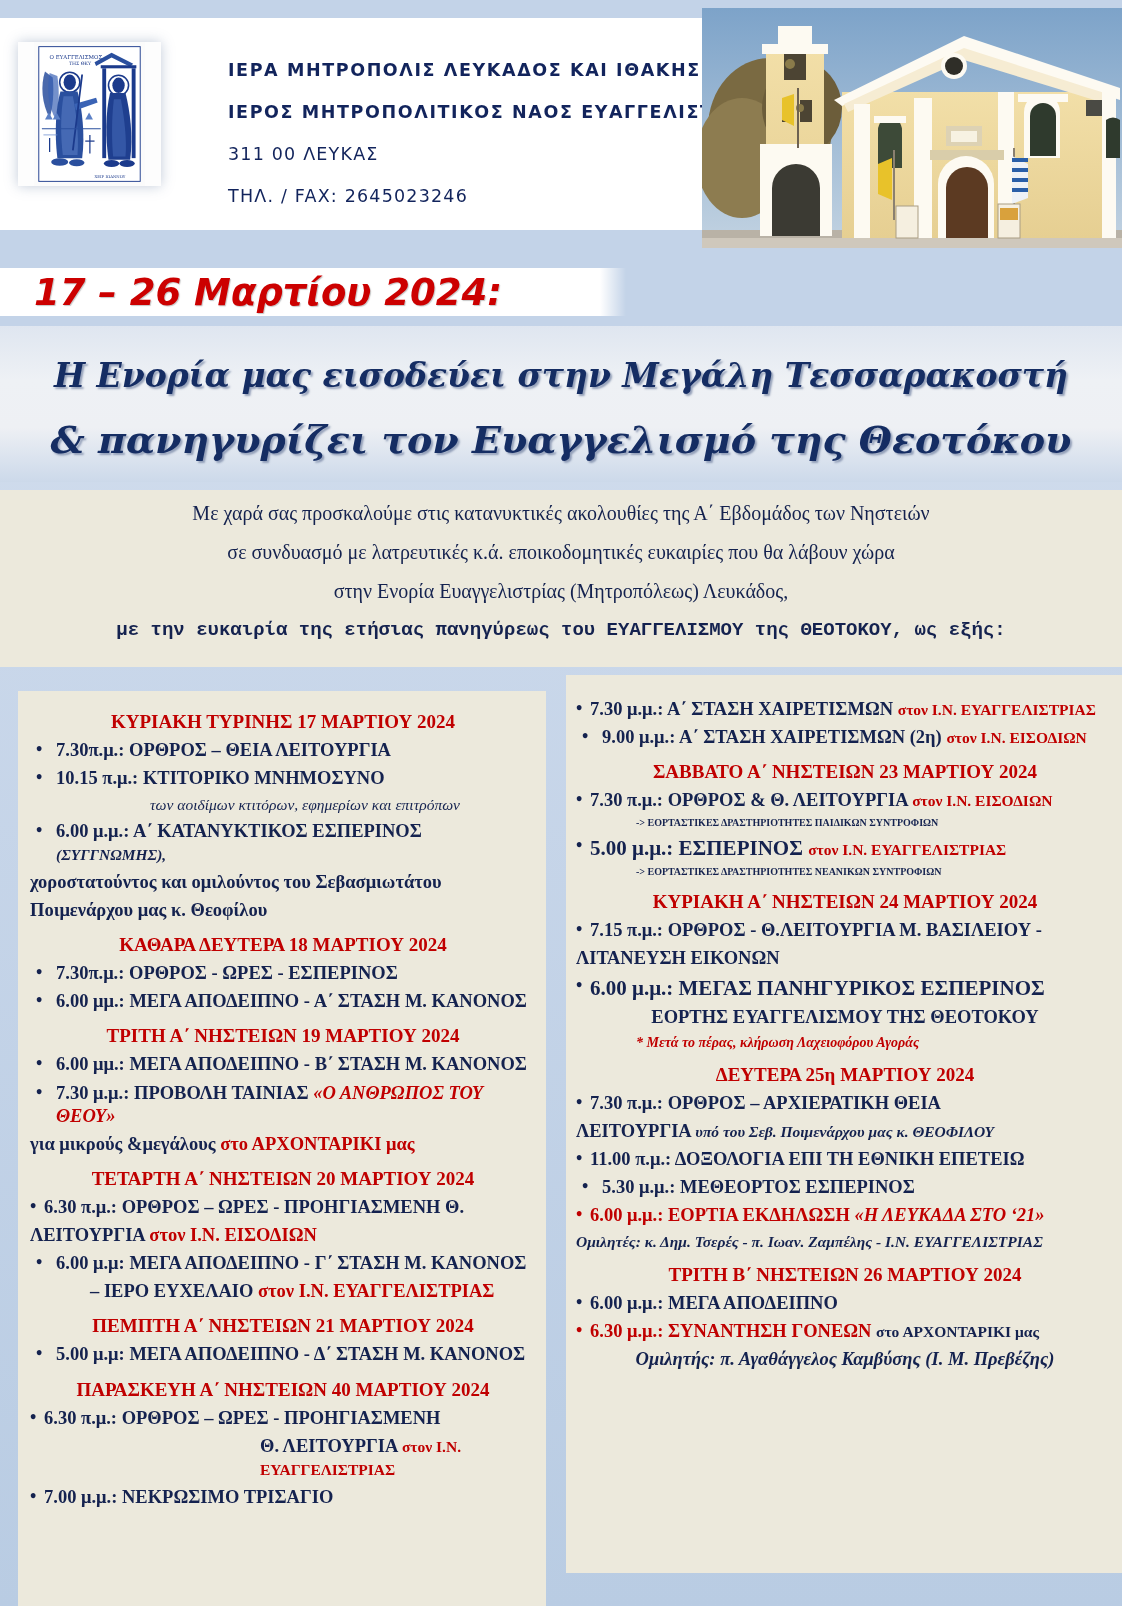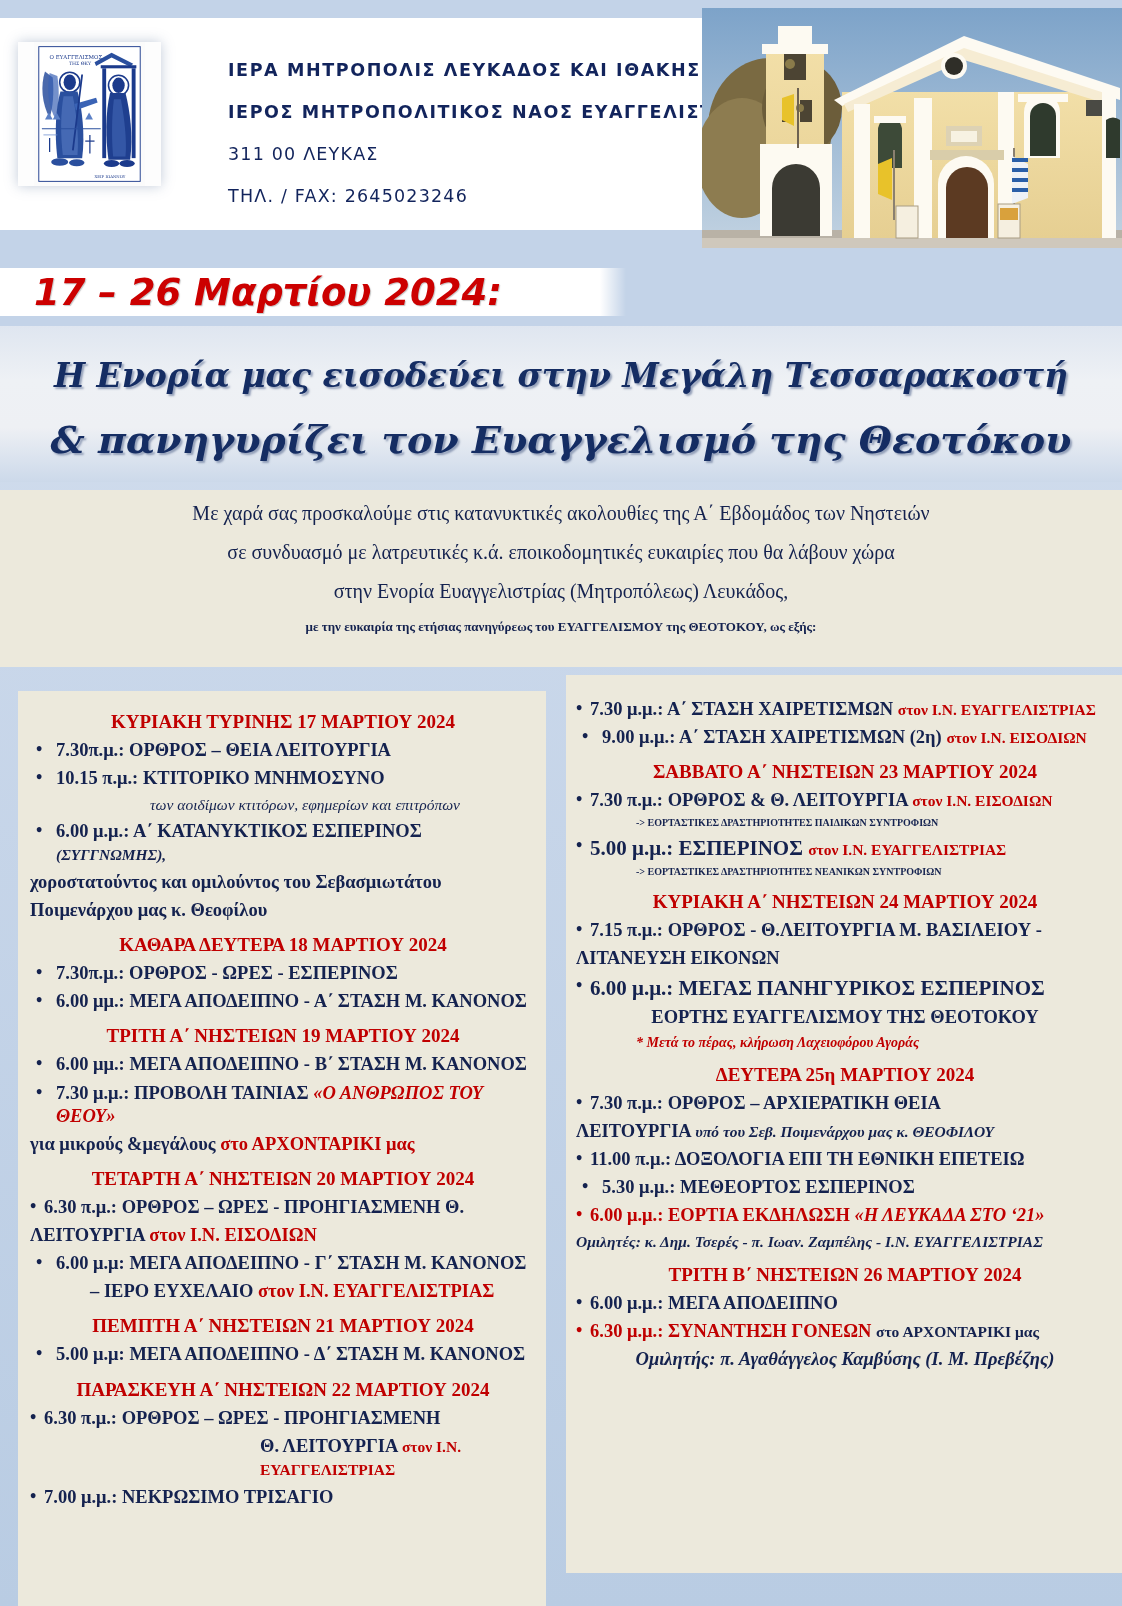--- a/index.html
+++ b/index.html
@@ -132,21 +132,21 @@
     width: 1122px;
     height: 177px;
     background: #ece9dc;
     text-align: center;
     color: #14224f;
     font-family: "Liberation Serif", serif;
     padding-top: 12px;
     box-sizing: border-box;
   }
   .intro .ln { font-size: 20px; margin-bottom: 16px; }
-  .intro .ln.bold { font-weight: bold; font-size: 13px; }
+  .intro .ln.bold { font-weight: bold; font-size: 19px; font-family: Liberation Mono, monospace; }
 
   
   .cols {
     position: absolute;
     left: 0; top: 667px;
     width: 1122px;
     height: 939px;
   }
   .col {
     position: absolute;
@@ -382,21 +382,21 @@
 
       <div class="day-head">ΤΕΤΑΡΤΗ Α΄ ΝΗΣΤΕΙΩΝ 20 ΜΑΡΤΙΟΥ 2024</div>
       <div class="ev bul tight"><span>6.30      π.μ.:  ΟΡΘΡΟΣ  –  ΩΡΕΣ  -  ΠΡΟΗΓΙΑΣΜΕΝΗ  Θ.</span></div>
       <div class="ev cont"><span>ΛΕΙΤΟΥΡΓΙΑ </span><span class="red">στον Ι.Ν. ΕΙΣΟΔΙΩΝ</span></div>
       <div class="ev bul"><span>6.00 μ.μ: ΜΕΓΑ ΑΠΟΔΕΙΠΝΟ - Γ΄ ΣΤΑΣΗ Μ. ΚΑΝΟΝΟΣ</span></div>
       <div class="ev ind3"><span>– ΙΕΡΟ ΕΥΧΕΛΑΙΟ  </span><span class="red">στον Ι.Ν. ΕΥΑΓΓΕΛΙΣΤΡΙΑΣ</span></div>
 
       <div class="day-head">ΠΕΜΠΤΗ Α΄ ΝΗΣΤΕΙΩΝ 21 ΜΑΡΤΙΟΥ 2024</div>
       <div class="ev bul"><span>5.00 μ.μ: ΜΕΓΑ ΑΠΟΔΕΙΠΝΟ - Δ΄ ΣΤΑΣΗ Μ. ΚΑΝΟΝΟΣ</span></div>
 
-      <div class="day-head">ΠΑΡΑΣΚΕΥΗ Α΄ ΝΗΣΤΕΙΩΝ 22 ΜΑΡΤΙΟΥ 2024</div>
+      <div class="day-head">ΠΑΡΑΣΚΕΥΗ Α΄ ΝΗΣΤΕΙΩΝ 40 ΜΑΡΤΙΟΥ 2024</div>
       <div class="ev bul tight"><span>6.30  π.μ.: ΟΡΘΡΟΣ – ΩΡΕΣ - ΠΡΟΗΓΙΑΣΜΕΝΗ</span></div>
       <div class="ev ind4"><span>Θ. ΛΕΙΤΟΥΡΓΙΑ </span><span class="red sm">στον Ι.Ν. ΕΥΑΓΓΕΛΙΣΤΡΙΑΣ</span></div>
       <div class="ev bul tight"><span>7.00 μ.μ.: ΝΕΚΡΩΣΙΜΟ ΤΡΙΣΑΓΙΟ</span></div>
     </div>
 
     <div class="col col-right">
 
       <div class="ev bul tight"><span>7.30 μ.μ.: Α΄  ΣΤΑΣΗ ΧΑΙΡΕΤΙΣΜΩΝ </span><span class="red sm">στον Ι.Ν. ΕΥΑΓΓΕΛΙΣΤΡΙΑΣ</span></div>
       <div class="ev bul"><span>9.00 μ.μ.: Α΄  ΣΤΑΣΗ ΧΑΙΡΕΤΙΣΜΩΝ (2η) </span><span class="red sm">στον Ι.Ν. ΕΙΣΟΔΙΩΝ</span></div>
 

